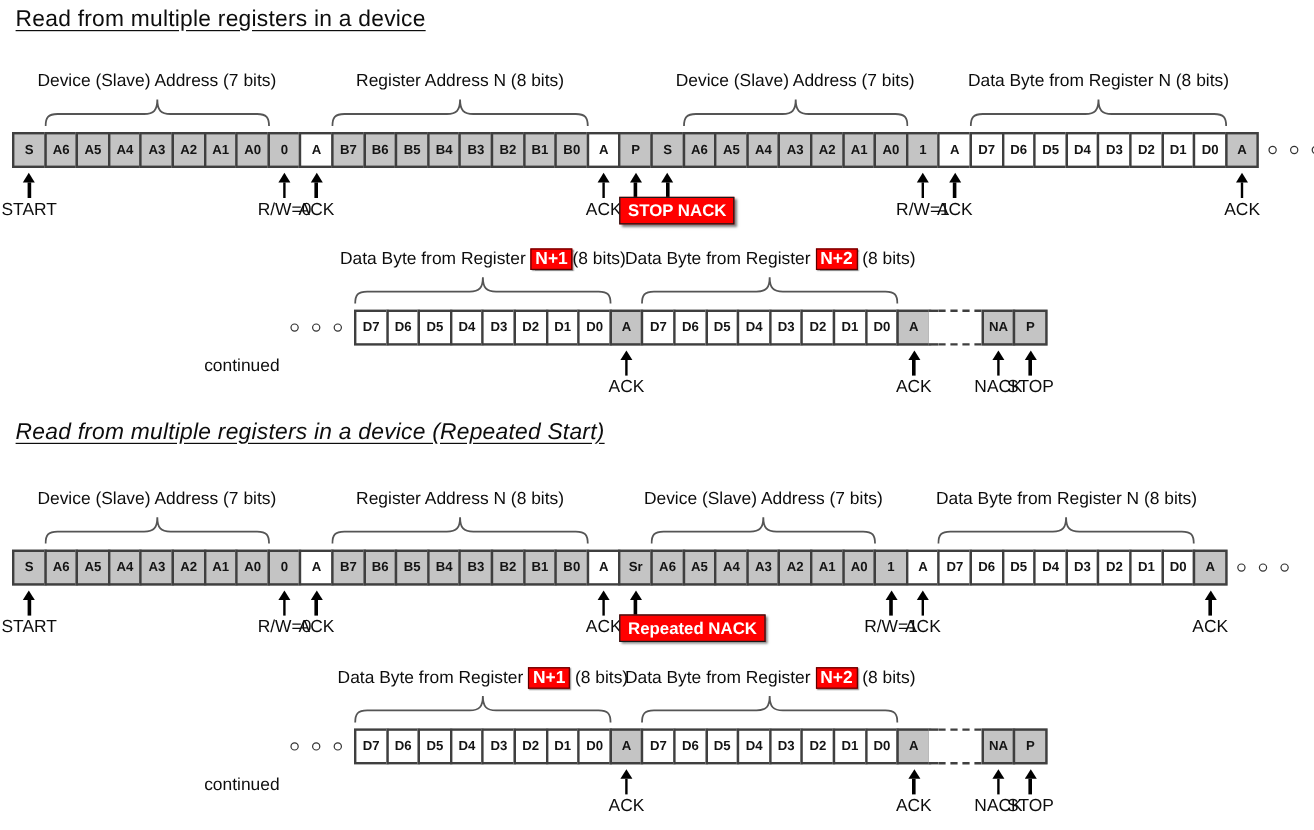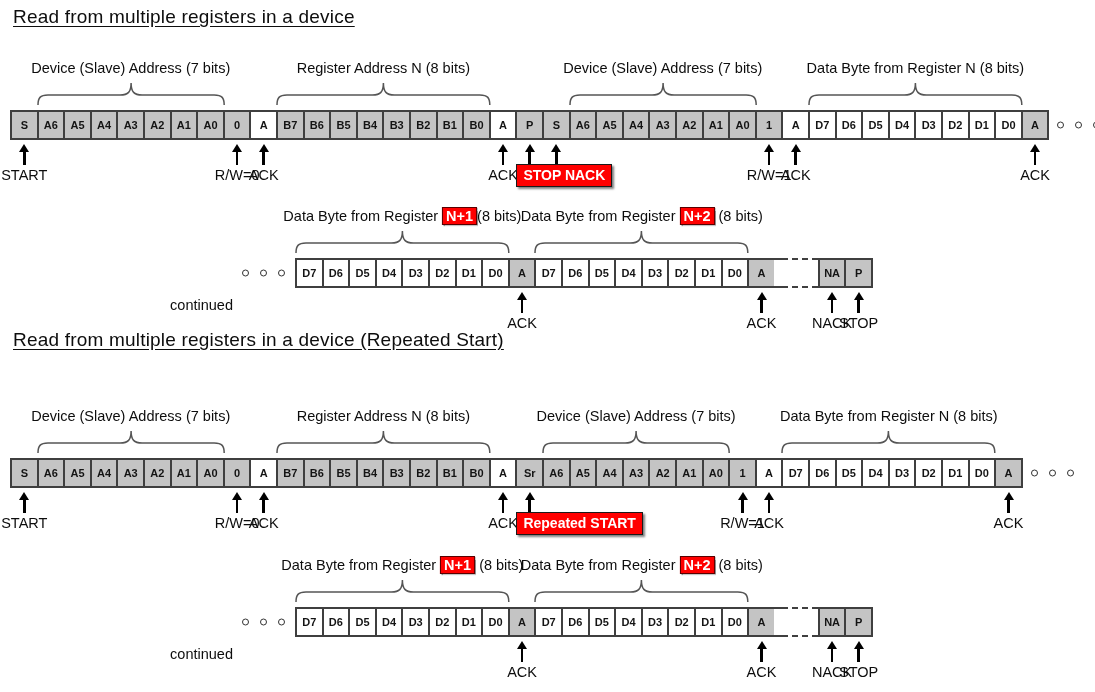--- a/index.html
+++ b/index.html
@@ -2,21 +2,21 @@
 <html><head>
 <meta charset="utf-8">
 <style>
   html,body{margin:0;padding:0;background:#fff;}
   #canvas{
     position:relative;width:1095px;height:692px;background:#fff;overflow:hidden;
     font-family:"Liberation Sans",sans-serif;color:#000;
     --gray:#c4c4c4;--border:#3f3f3f;--red:#ff0000;
   }
   .title{position:absolute;font-size:19px;letter-spacing:.2px;text-decoration:underline;text-underline-offset:3px;white-space:nowrap;color:#0d0d0d;}
-  #t1{left:13px;top:6px;} #t2{left:13px;top:329px;}
+  #t1{left:13px;top:6px;} #t2{left:13px;top:350px;font-style:italic;}
   .row{position:absolute;height:30px;}
   .cell{
     position:absolute;top:0;height:30px;box-sizing:border-box;border:2px solid var(--border);
     display:flex;align-items:center;justify-content:center;
     font-size:11px;font-weight:bold;color:#141414;
   }
   .cell.gray{background:var(--gray);} .cell.white{background:#ffffff;}
   .brace{position:absolute;top:-28px;height:24px;}
   .glabel{position:absolute;top:-50px;font-size:14.5px;white-space:nowrap;transform:translateX(-50%);color:#0d0d0d;}
   .chip{background:var(--red);color:#fff;font-weight:bold;padding:0 3px;border:1px solid #5a0000;box-shadow:1px 1px 1px rgba(0,0,0,.45);}
@@ -291,21 +291,21 @@
       <div class="arrow" style="left: 753.1px; top: 34px;">
         <div class="arrow-head"></div>
         <div class="arrow-stem"></div>
       </div>
       <div class="mlabel" style="left: 759.1px; top: 57px;">ACK</div>
       <div class="arrow" style="left: 992.5px; top: 34px;">
         <div class="arrow-head"></div>
         <div class="arrow-stem"></div>
       </div>
       <div class="mlabel" style="left: 998.5px; top: 57px;">ACK</div>
-      <div class="redbox" style="left: 506.4px; top: 54px;">Repeated START</div>
+      <div class="redbox" style="left: 506.4px; top: 54px;">Repeated NACK</div>
       <div class="dots" style="left: calc(100% + 8px);">
         <div class="dot"></div>
         <div class="dot"></div>
         <div class="dot"></div>
       </div>
     </div>
     <div class="row" style="left: 295px; top: 607px; width: 578px;">
       <div class="lead-label" style="right: calc(100% + 62px);">continued</div>
       <div class="dots" style="right: calc(100% + 10px);">
         <div class="dot"></div>

